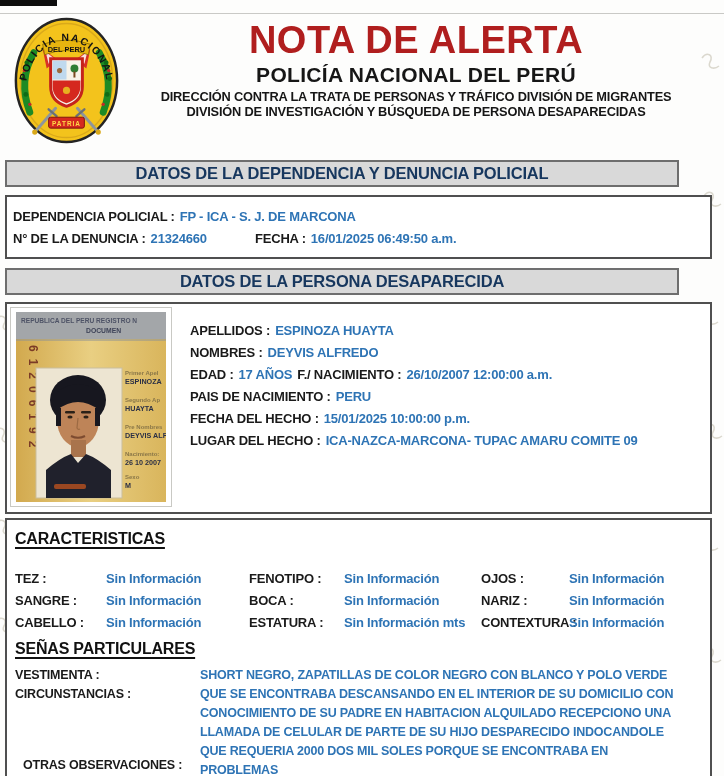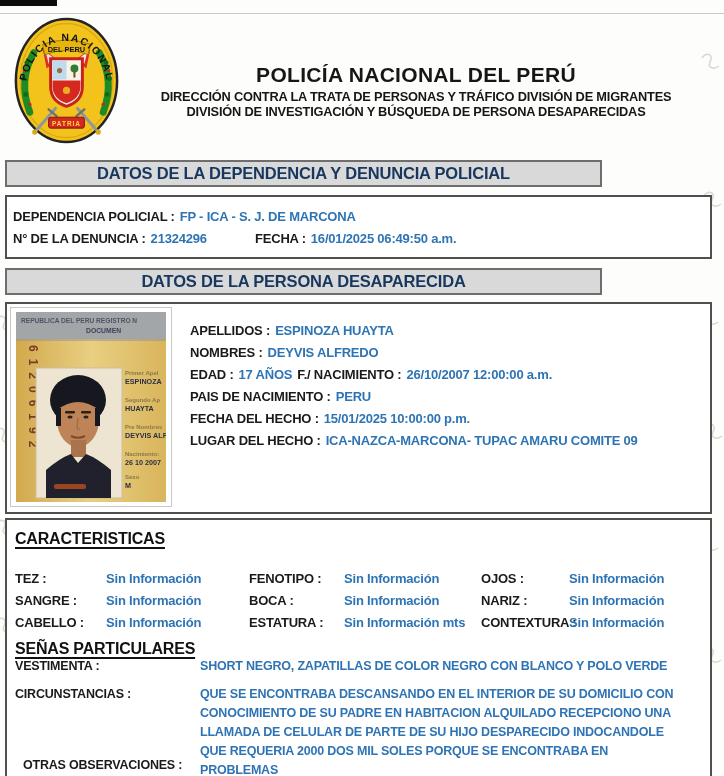--- a/index.html
+++ b/index.html
@@ -13,21 +13,21 @@
   
   .t-abs { position:absolute; left:130px; width:572px; text-align:center; font-weight:bold; color:#161616; letter-spacing:-0.2px; }
   .t-main { top:19px; font-size:38px; color:#B01E1E; letter-spacing:0.5px; font-weight:800; }
   .t-org  { top:63px; font-size:21px; letter-spacing:0.3px; }
   .t-d1   { top:89px;  font-size:12.8px; }
   .t-d2   { top:104px; font-size:12.8px; }
 
   .badge { position:absolute; left:12px; top:15px; width:109px; height:131px; }
 
   
-  .bar { position:absolute; left:5px; width:597px; height:27px; background:#D9D9D9;
+  .bar { position:absolute; left:5px; width:674px; height:27px; background:#D9D9D9;
          border:2px solid #6e6e6e; text-align:center; line-height:23px;
          font-size:16.5px; font-weight:bold; color:#17375E; letter-spacing:-0.2px; }
   #bar1 { top:160px; }
   #bar2 { top:268px; }
 
   .box { position:absolute; left:5px; width:707px; background:#ffffff; border:2px solid #4f4f4f; }
   #box1 { top:195px; height:64px; padding:9px 6px 0 6px; }
   #box2 { top:302px; height:212px; }
   #box3 { top:518px; height:293px; }
 
@@ -51,21 +51,21 @@
   .cgrid { position:absolute; left:8px; top:48px; display:grid;
            grid-template-columns:91px 143px 95px 137px 88px auto;
            font-size:13px; font-weight:bold; }
   .cgrid > div { line-height:22px; white-space:nowrap; }
   .cg-l { color:#1a1a1a; letter-spacing:-0.2px; }
   .cg-v { color:#2E74B5; letter-spacing:-0.2px; }
 
   .sp-row { position:absolute; left:8px; display:flex; font-size:12.5px; font-weight:bold; }
   .sp-label { width:185px; color:#1a1a1a; letter-spacing:-0.2px; line-height:19px; }
   .sp-value { width:478px; color:#2E74B5; letter-spacing:-0.2px; line-height:19px; }
-  #sp-vest  { top:137px; }
+  #sp-vest  { top:146px; }
   #sp-circ  { top:165px; }
   #sp-otras { top:236px; }
 
   .edge-marks { position:absolute; left:0; top:0; width:724px; height:776px; pointer-events:none; }
 </style>
 </head>
 <body>
 
 <div class="page">
 
@@ -132,34 +132,35 @@
     <path d="M 40 66 L 68 66 L 68 72 Q 68 84 54 89 Q 40 84 40 72 Z" fill="#D5281F"></path>
     <circle cx="54" cy="76" r="3.6" fill="#E8B020"></circle>
     <rect x="36" y="103" width="36" height="11" rx="2" fill="#D5281F" stroke="#7E150F"></rect>
     <text x="54" y="37.5" text-anchor="middle" font-size="7.5" font-weight="bold" fill="#141414">DEL PERU</text>
     <text font-size="10.5" font-weight="bold" fill="#141414" letter-spacing="1.5">
       <textPath href="#arcTop" startOffset="50%" text-anchor="middle">POLICIA NACIONAL</textPath>
     </text>
     <text x="54" y="111.5" text-anchor="middle" font-size="6.5" font-weight="bold" fill="#FFD948" letter-spacing="1">PATRIA</text>
   </svg>
 
+  <div class="t-abs t-main">NOTA DE ALERTA</div>
   <div class="t-abs t-org">POLICÍA NACIONAL DEL PERÚ</div>
   <div class="t-abs t-d1">DIRECCIÓN CONTRA LA TRATA DE PERSONAS Y TRÁFICO DIVISIÓN DE MIGRANTES</div>
   <div class="t-abs t-d2">DIVISIÓN DE INVESTIGACIÓN Y BÚSQUEDA DE PERSONA DESAPARECIDAS</div>
 
   <div class="bar" id="bar1">
     <span>DATOS DE LA DEPENDENCIA Y DENUNCIA POLICIAL</span>
   </div>
 
   <div class="box" id="box1">
     <div class="row">
       <span class="lbl">DEPENDENCIA POLICIAL :</span><span class="val">FP - ICA - S. J. DE MARCONA</span>
     </div>
     <div class="row">
-      <span class="lbl">N° DE LA DENUNCIA :</span><span class="val">21324296</span>
+      <span class="lbl">N° DE LA DENUNCIA :</span><span class="val">21324660</span>
     </div>
     <span class="fecha-group row">
       <span class="lbl">FECHA :</span><span class="val">16/01/2025 06:49:50 a.m.</span>
     </span>
   </div>
 
   <div class="bar" id="bar2">
     <span>DATOS DE LA PERSONA DESAPARECIDA</span>
   </div>
 

